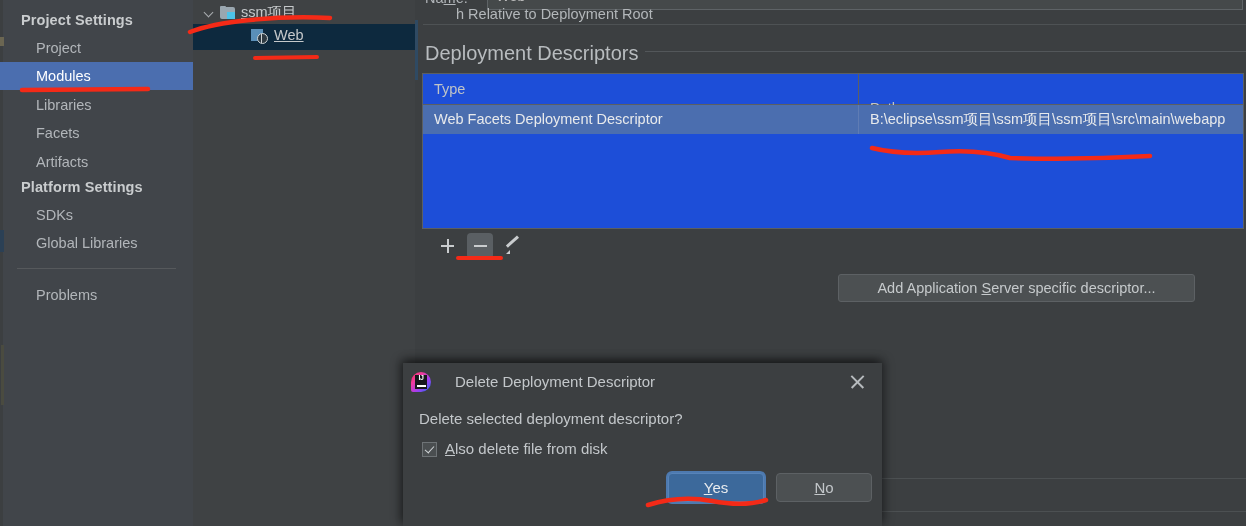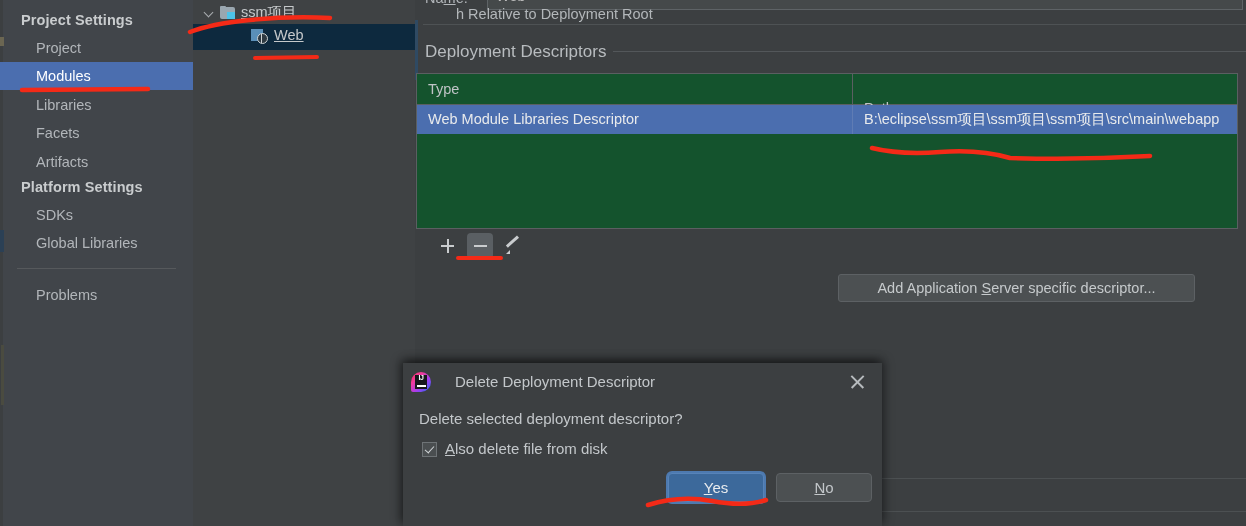--- a/index.html
+++ b/index.html
@@ -197,42 +197,42 @@
   .hline-top {
     position: absolute;
     left: 8px; top: 24px;
     width: 823px; height: 1px;
     background: #4e5254;
   }
 
   .group-label {
     position: absolute;
     left: 10px; top: 42px;
-    font-size: 17px;
+    font-size: 20px;
     color: #b8bcbf;
     background: #3c3f41;
     padding-right: 7px;
     white-space: nowrap;
     z-index: 2;
   }
   .group-rule {
     position: absolute;
     left: 10px; top: 51px;
     width: 821px; height: 1px;
     background: #53575a;
   }
 
   
   .table-wrap {
     position: absolute;
-    left: 1px; top: 73px;
+    left: 7px; top: 73px;
     width: 822px; height: 156px;
     border: 1px solid #5b5f62;
     box-sizing: border-box;
-    background: #14532d;
+    background: #1d4ed8;
     overflow: hidden;
   }
   .th-row {
     position: absolute; left: 0; top: 0;
     width: 100%; height: 31px;
     border-bottom: 1px solid #5b5f62;
     box-sizing: border-box;
   }
   .th {
     position: absolute;
@@ -579,21 +579,21 @@
 
     <div class="group-label">Deployment Descriptors</div>
     <div class="group-rule"></div>
 
     <div class="table-wrap">
       <div class="th-row">
         <div class="th col-type">Type</div>
         <div class="th col-path">Path</div>
       </div>
       <div class="tr-row">
-        <div class="td col-type">Web Module Libraries Descriptor</div>
+        <div class="td col-type">Web Facets Deployment Descriptor</div>
         <div class="td col-path">B:\eclipse\ssm项目\ssm项目\ssm项目\src\main\webapp</div>
       </div>
     </div>
 
     <div class="tool-bar">
       <div class="tool-btn" style="left:10px">
         <span class="plus-glyph"></span>
       </div>
       <div class="tool-btn active" style="left:43px">
         <span class="minus-glyph"></span>

